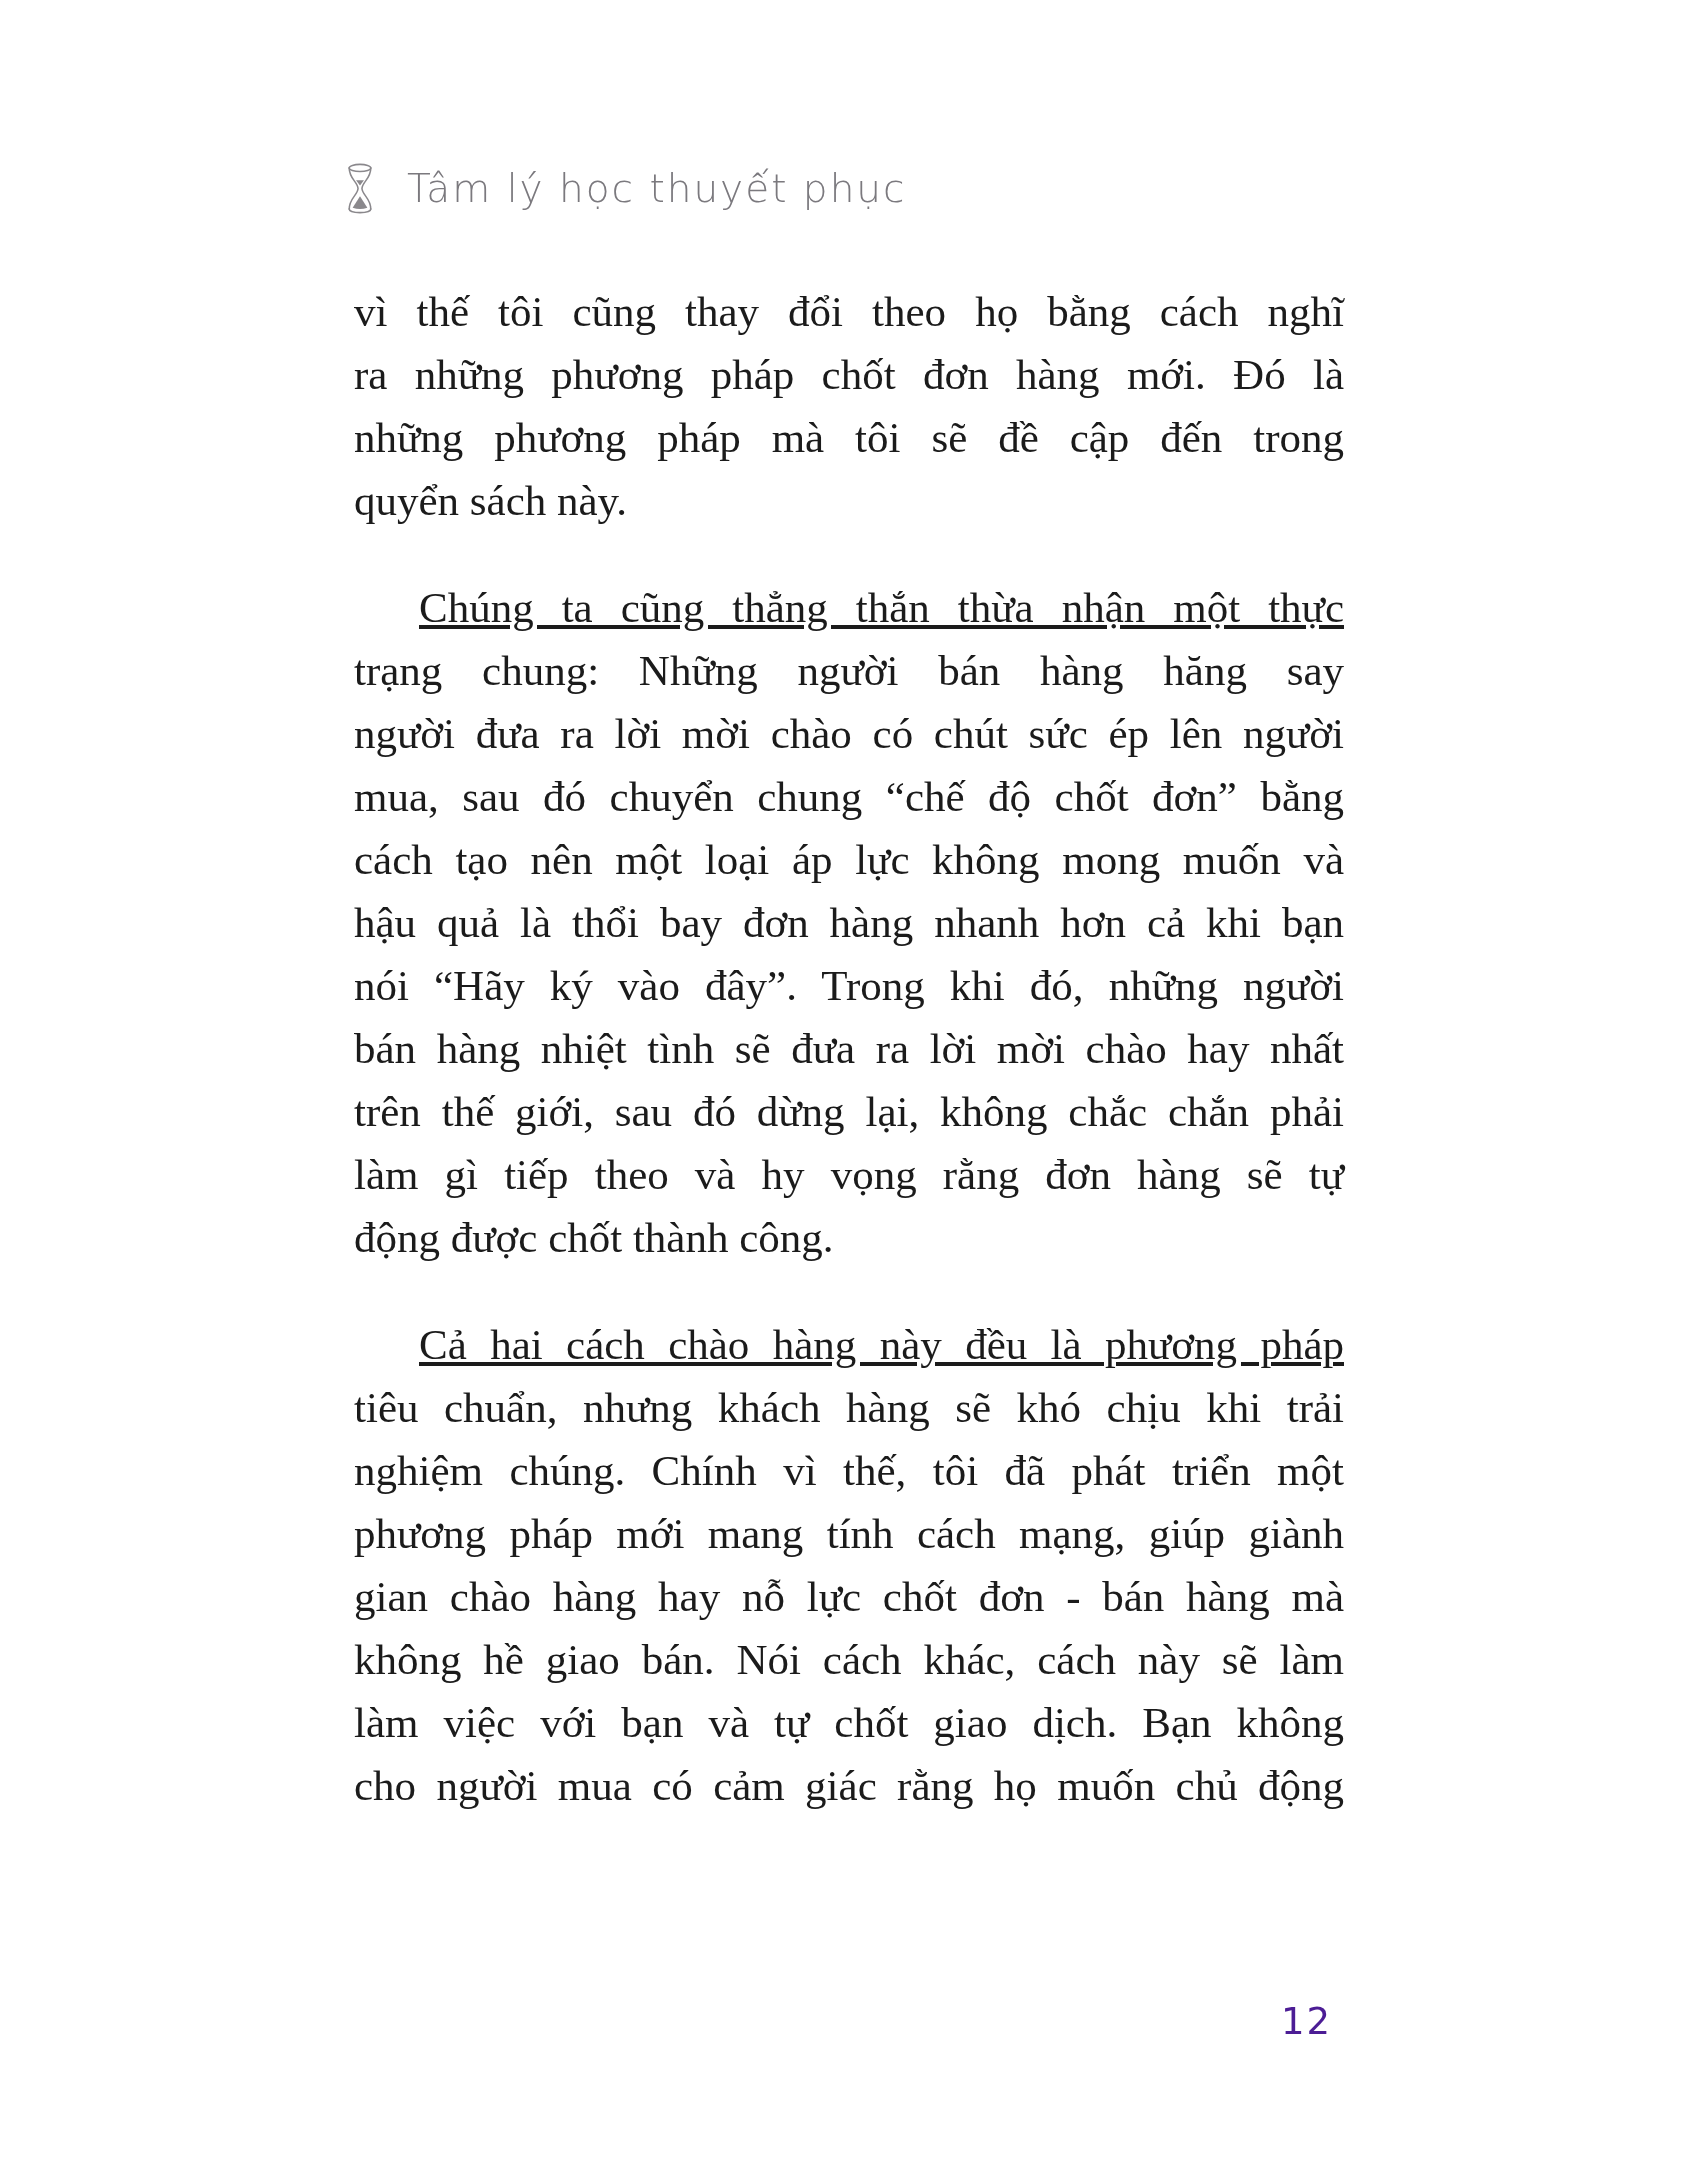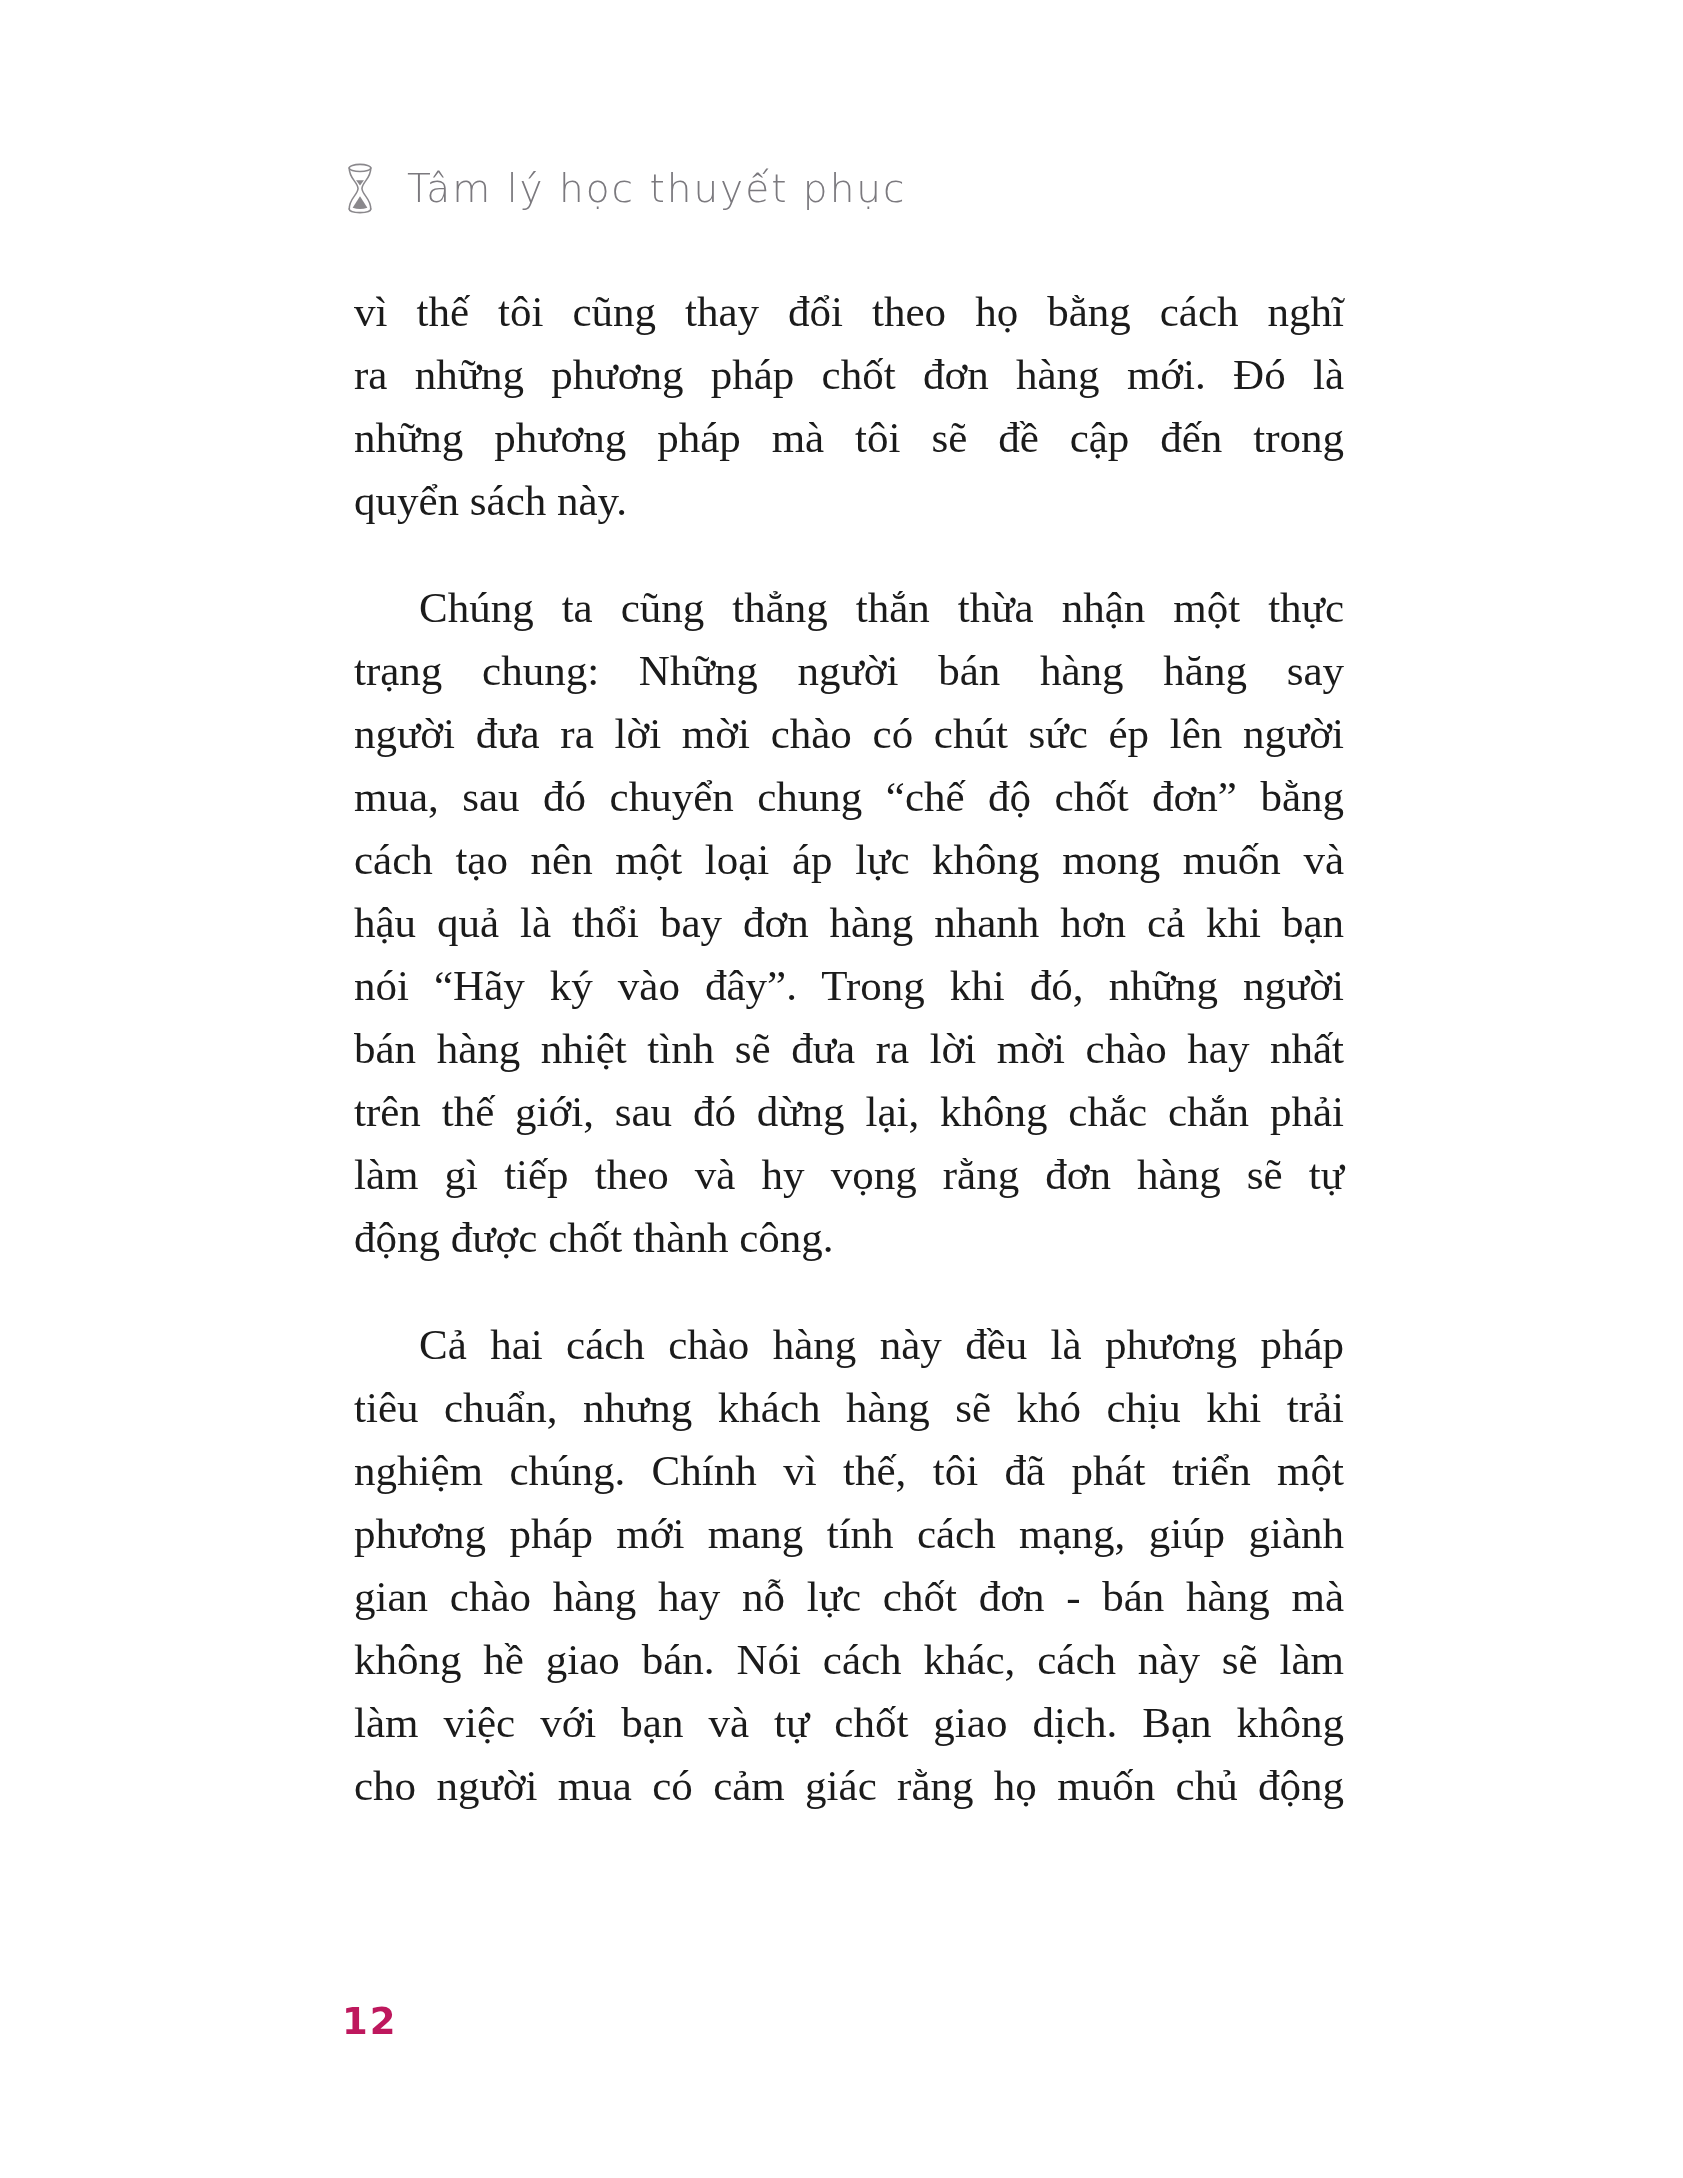--- a/index.html
+++ b/index.html
@@ -46,33 +46,33 @@
     color:#1b1b1b;
   }
   .paragraph{margin:0;}
   .paragraph + .paragraph{margin-top:44px;}
   .line{
     line-height:63px;
     text-align:justify;
     text-align-last:justify;
   }
   .line.last{text-align-last:left;}
-  .line.indent{text-indent:65px;}
+  .line.indent{text-indent:65px;text-decoration:underline;}
   
   .page-number{
     position:absolute;
     left:342px;
     top:2000px;
     width:990px;
-    text-align:left;
+    text-align:right;
     font-family:"DejaVu Sans", sans-serif;
-    font-weight:700;
+    font-weight:400;
     font-size:37px;
     letter-spacing:2px;
-    color:#be185d;
+    color:#4c1d95;
   }
 </style>
 </head>
 <body>
 
 <div class="page">
 
   <div class="running-header">
     <svg class="hourglass" viewBox="0 0 26 52">
       <g fill="none" stroke="#8a888c" stroke-width="1.6" stroke-linecap="round">

